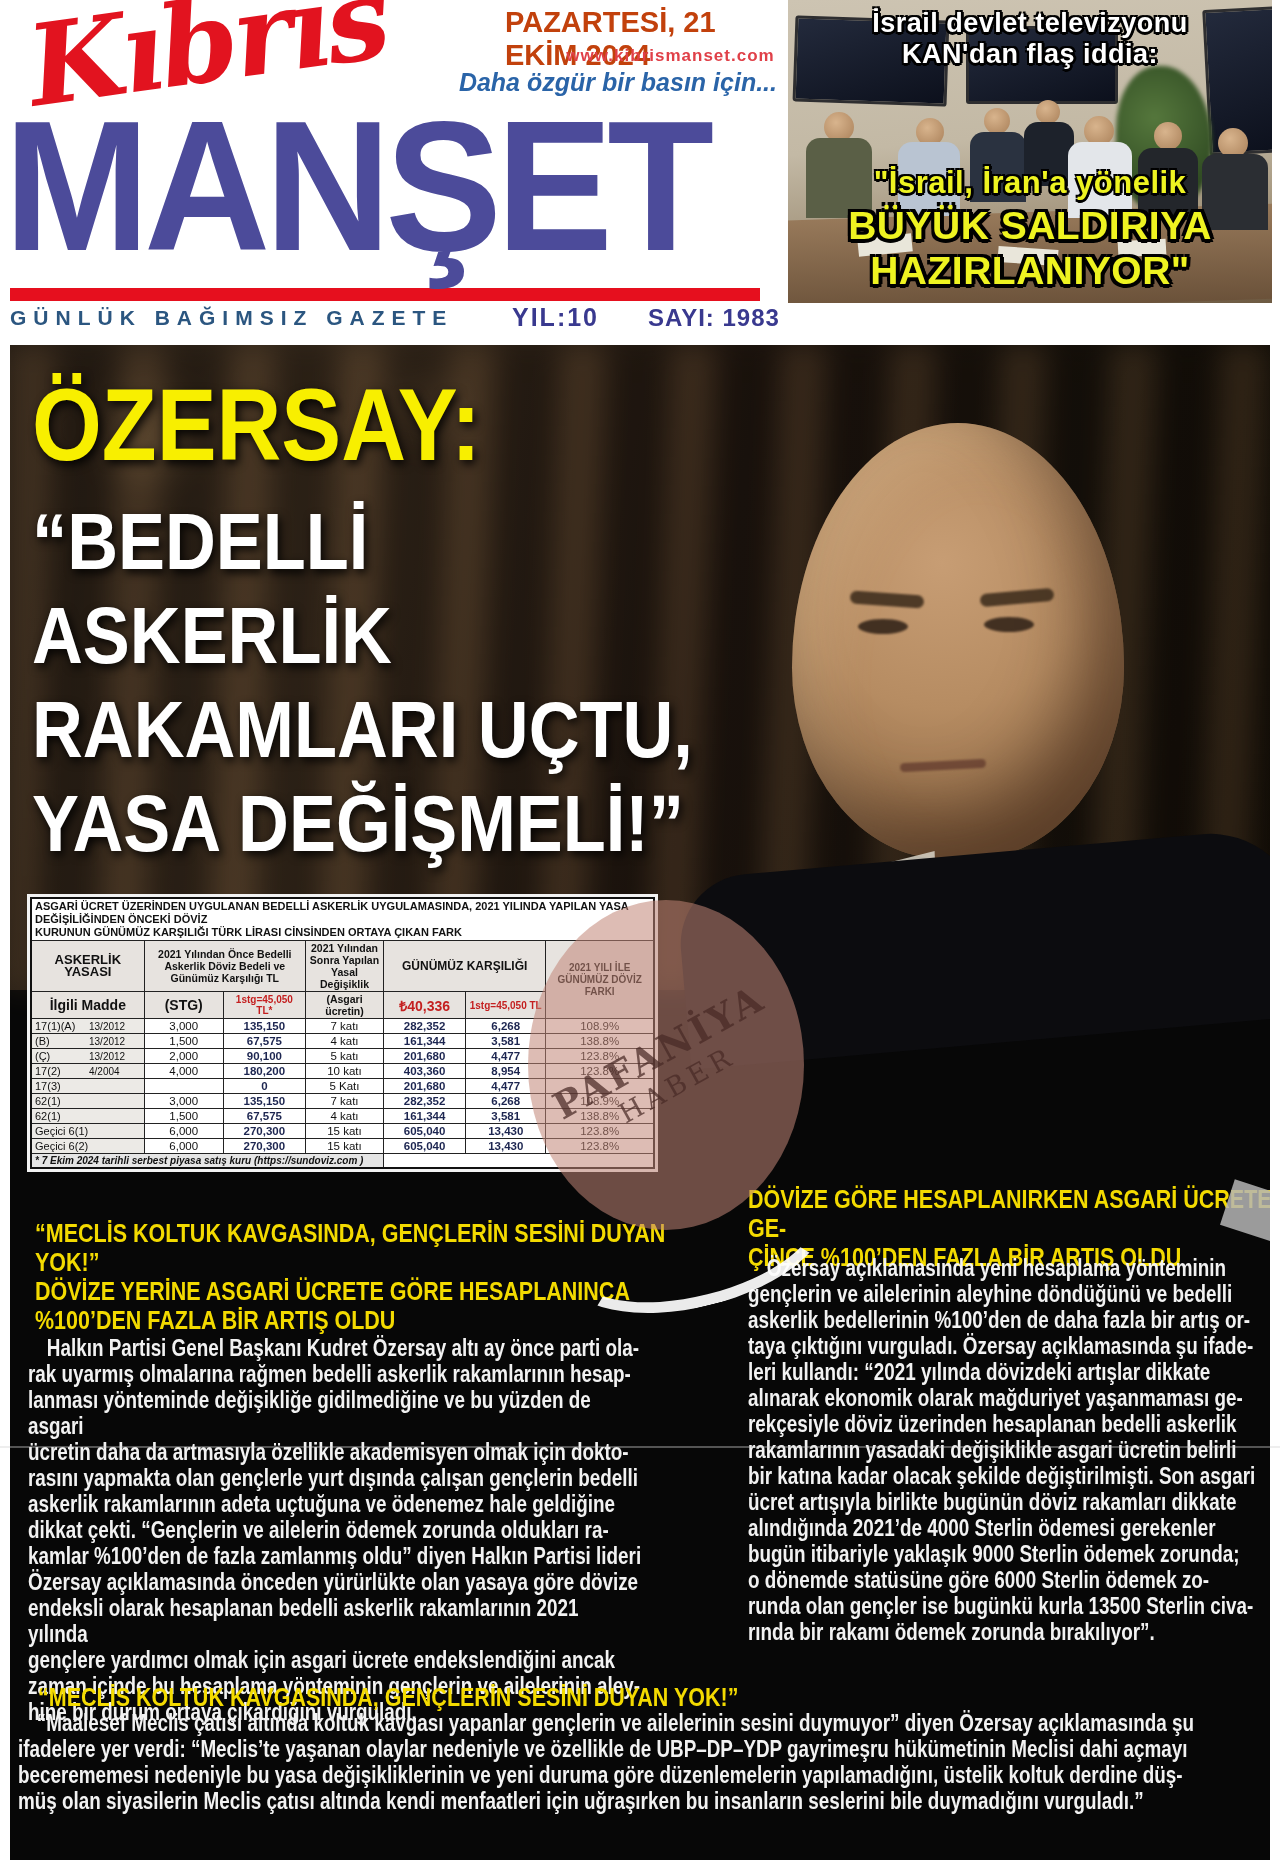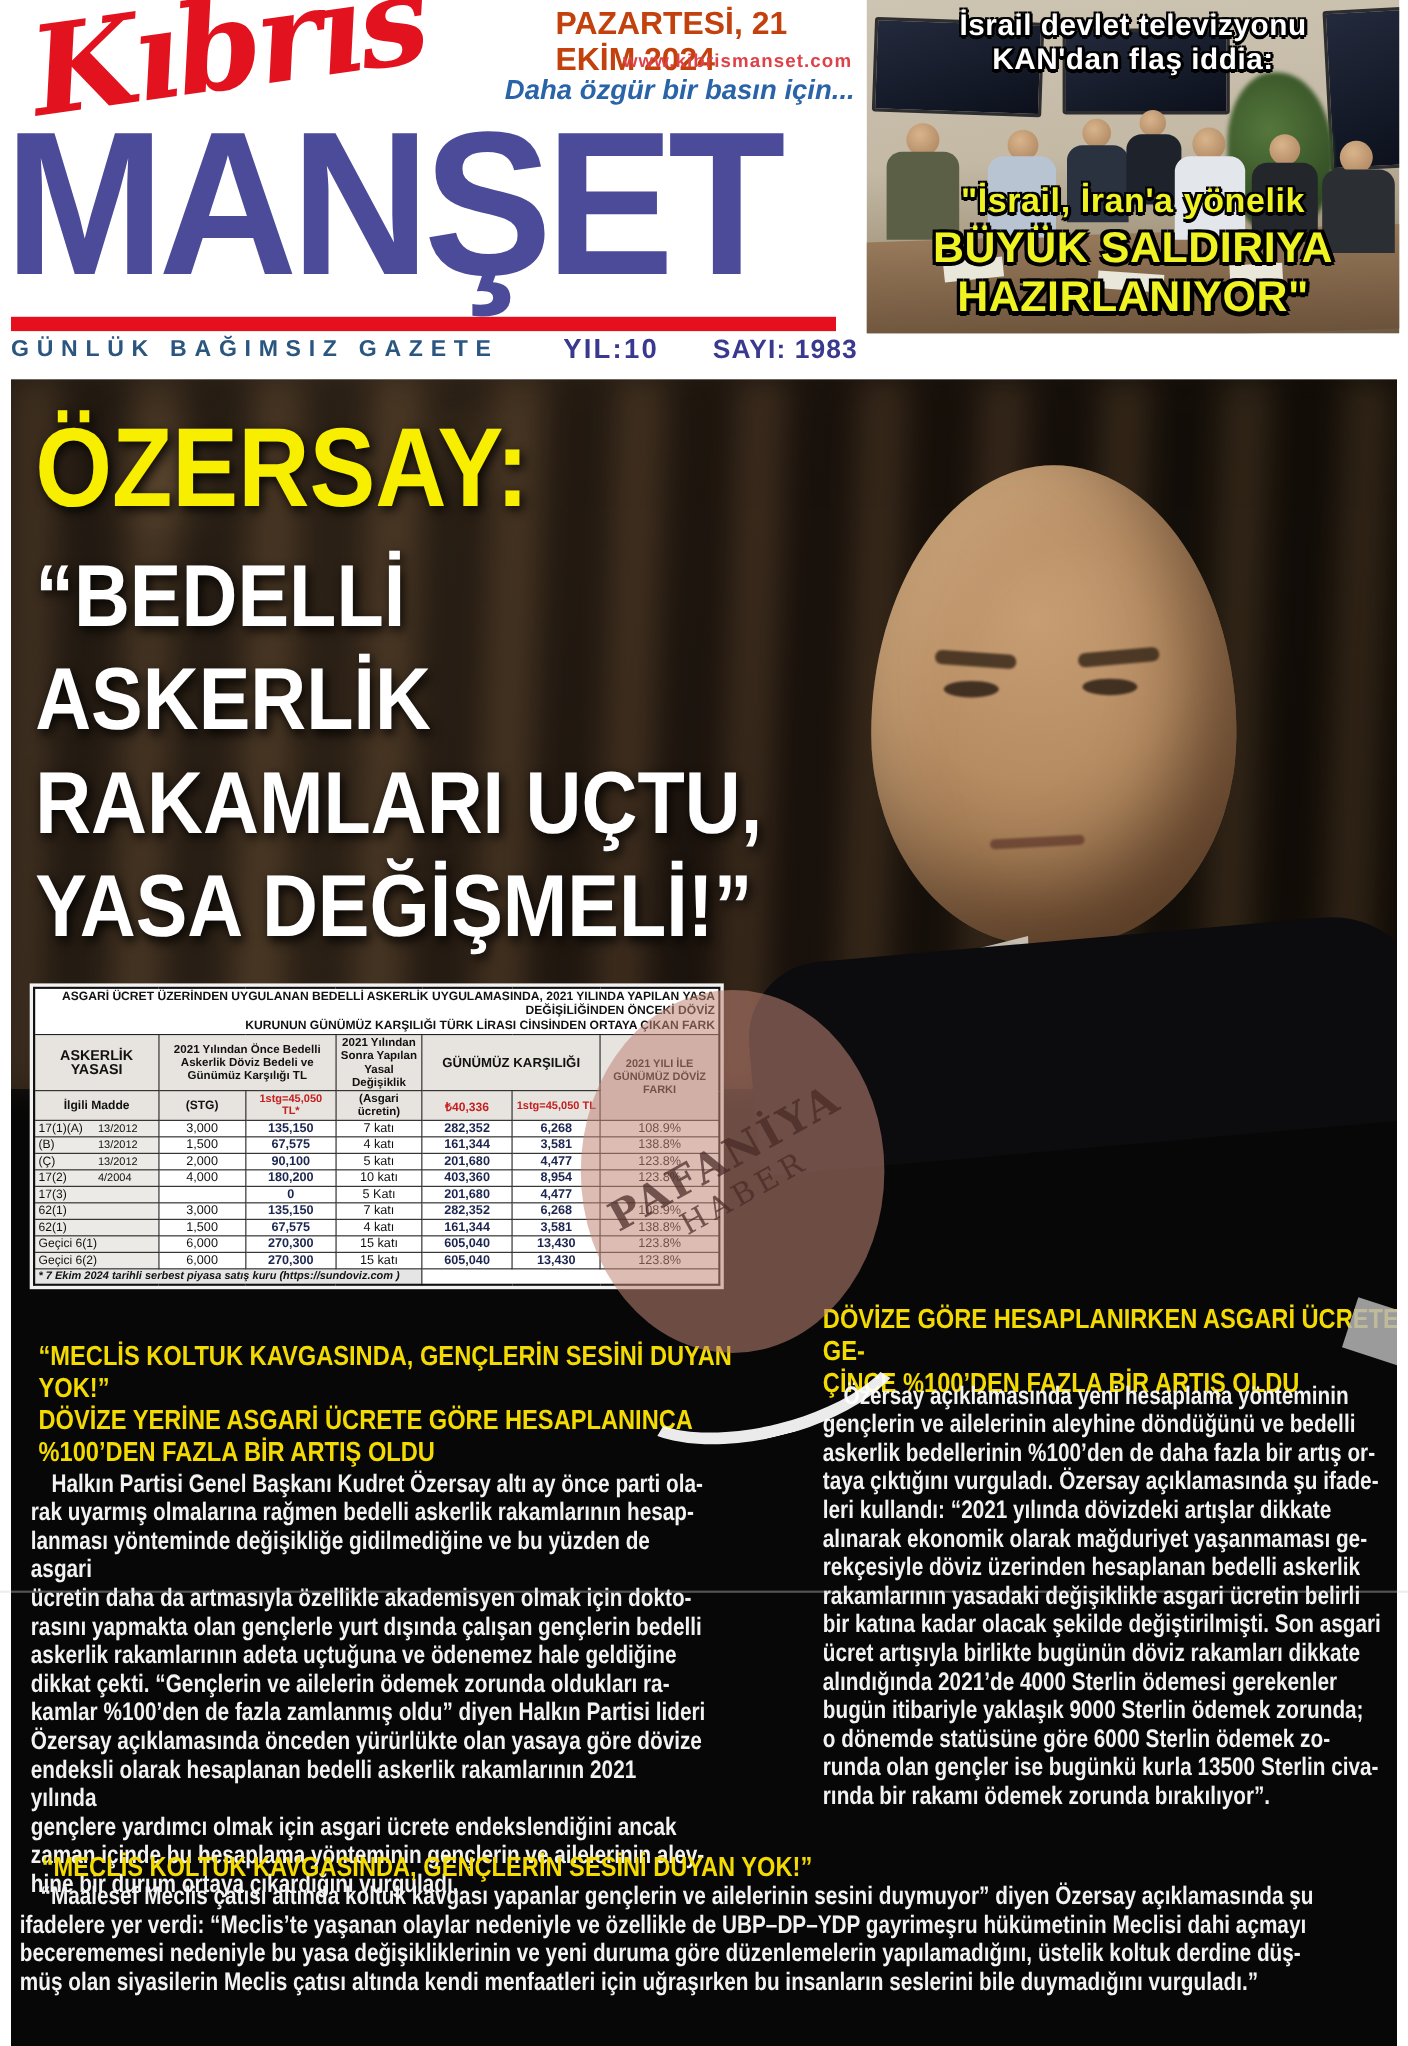--- a/index.html
+++ b/index.html
@@ -65,23 +65,23 @@
   .story-kicker{position:absolute;left:22px;top:26px;color:#f8ef00;font-size:102px;line-height:108px;
     font-weight:900;letter-spacing:0;transform:scaleX(.88);transform-origin:left top;
     text-shadow:3px 4px 10px rgba(0,0,0,.9);z-index:3;}
   .story-headline{position:absolute;left:22px;top:150px;color:#fff;font-size:80px;line-height:94px;
     font-weight:900;white-space:pre-line;transform:scaleX(.88);transform-origin:left top;
     text-shadow:3px 4px 10px rgba(0,0,0,.9);z-index:3;}
   
   .xtable{position:absolute;left:20px;top:552px;width:625px;border-collapse:collapse;background:#fff;
     border:2px solid #111;outline:3px solid #f2f2f2;z-index:4;color:#111;}
   .xtable td,.xtable th{border:1px solid #222;padding:1px 3px;vertical-align:middle;}
-  .t-title{font-size:11px;font-weight:700;text-align:right;line-height:13px;padding:3px 4px;border-bottom:2px solid #111;}
+  .t-title{font-size:11px;font-weight:700;text-align:left;line-height:13px;padding:3px 4px;border-bottom:2px solid #111;}
   .gh{background:#e7e3df;font-size:10.5px;font-weight:700;text-align:center;line-height:12px;}
-  .sh{background:#e7e3df;font-size:11px;font-weight:700;text-align:center;}
+  .sh{background:#e7e3df;font-size:14px;font-weight:700;text-align:center;}
   .red{color:#c41f1f;}
   .t-label{background:#eceae6;font-size:11px;text-align:left;}
   .t-label .code{display:inline-block;min-width:54px;}
   .t-label .date{font-size:10px;}
   .t-num{font-size:11.5px;text-align:center;}
   .t-bold{font-weight:700;color:#1c2550;}
   .t-foot{background:#e5e5e5;font-size:10px;font-style:italic;font-weight:700;border:2px solid #111;padding:3px 4px;}
   
   .watermark{position:absolute;left:518px;top:555px;width:276px;height:330px;border-radius:50%;
     background:rgba(193,133,118,.55);z-index:6;display:flex;flex-direction:column;align-items:center;

